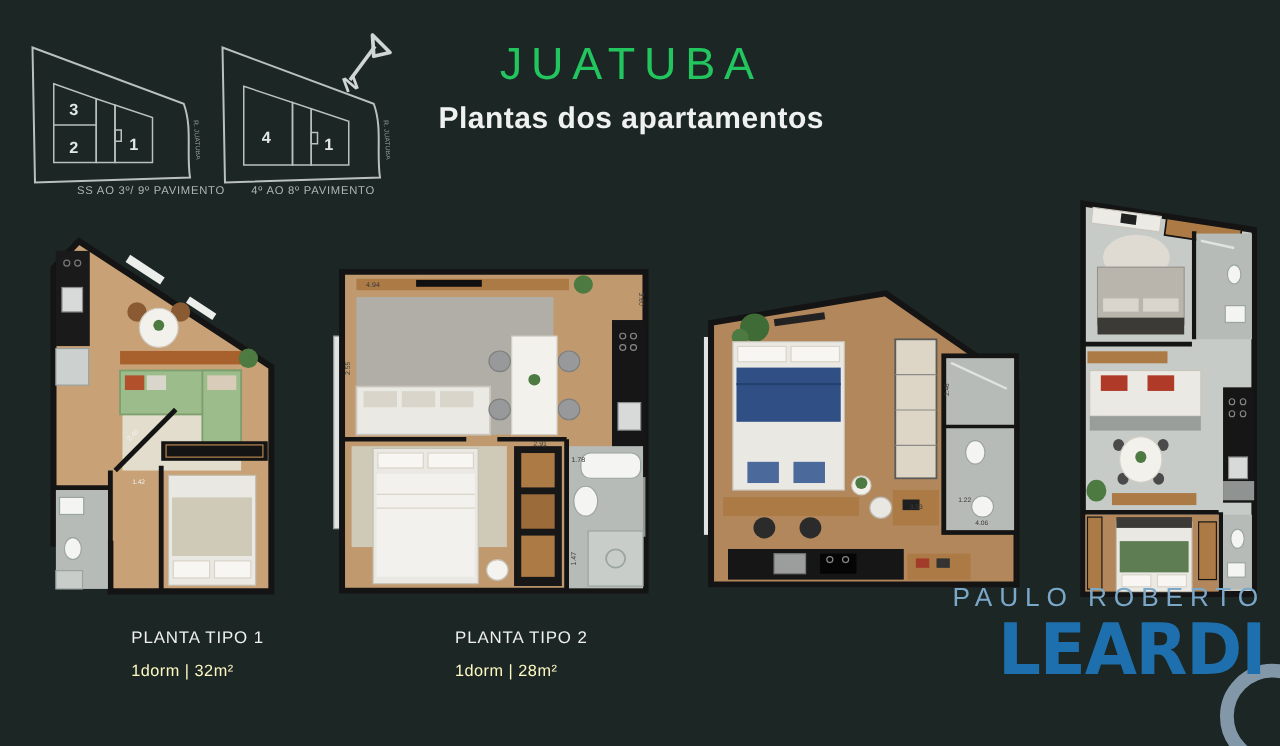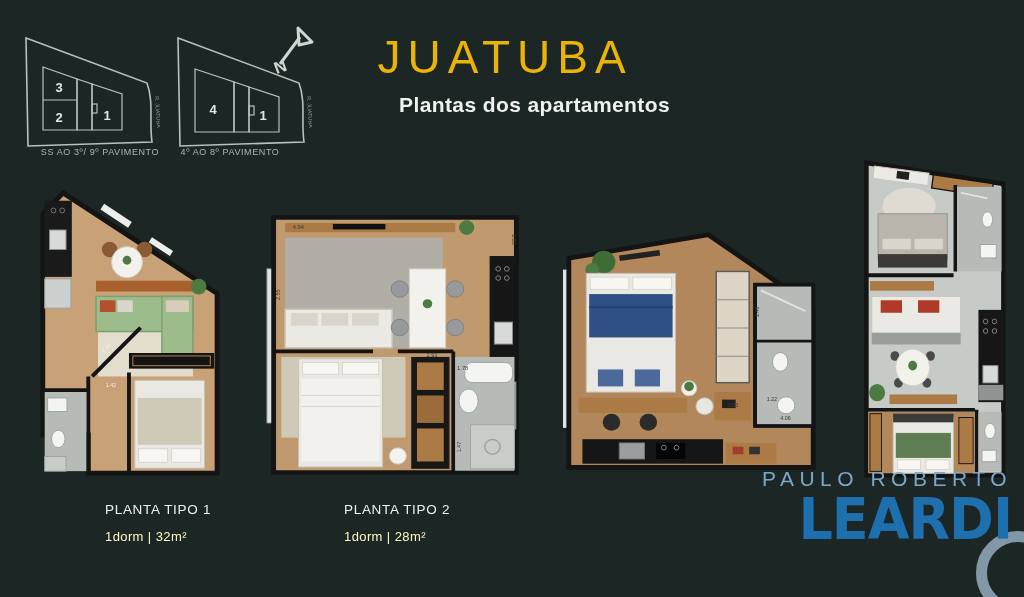--- a/index.html
+++ b/index.html
@@ -3,25 +3,25 @@
 <meta charset="utf-8">
 <style>
   html,body{margin:0;padding:0;background:#0e1413;}
   .canvas{
     position:relative;width:1024px;height:597px;overflow:hidden;
     background:#1c2624;font-family:"Liberation Sans",sans-serif;
   }
   svg{display:block;}
   
   .title-block{position:absolute;left:340px;top:30px;width:330px;text-align:center;}
-  .main-title{font-size:46px;color:#eab308;letter-spacing:7px;font-weight:400;}
-  .subtitle{font-size:21px;color:#eef1ef;font-weight:bold;letter-spacing:.4px;margin-top:9px;text-align:right;}
+  .main-title{font-size:36px;color:#22c55e;letter-spacing:7px;font-weight:400;}
+  .subtitle{font-size:24px;color:#eef1ef;font-weight:bold;letter-spacing:.4px;margin-top:9px;}
   
   .kp-svg{position:absolute;}
-  .kp-caption{position:absolute;top:147px;font-size:9px;color:#aeb6b2;letter-spacing:.6px;text-align:center;}
+  .kp-caption{position:absolute;top:147px;font-size:9px;color:#aeb6b2;letter-spacing:.6px;text-align:right;}
   .north-svg{position:absolute;left:272px;top:20px;}
   
   .plan-svg{position:absolute;}
   .plan-caption{position:absolute;top:502px;color:#eef0ee;}
   .cap-title{font-weight:normal;font-size:13.5px;letter-spacing:.7px;}
   .cap-sub{margin-top:12px;font-size:13px;color:#fef9c3;letter-spacing:.4px;}
   
   .watermark{position:absolute;top:468px;right:12px;text-align:right;z-index:6;line-height:1;}
   .wm-top{font-size:21px;letter-spacing:5.5px;color:#7ba7c9;font-weight:400;}
   .wm-main{font-size:54px;font-weight:bold;color:#1e6fad;letter-spacing:-1px;margin-top:3px;
@@ -308,21 +308,21 @@
       <rect x="140" y="264" width="26" height="62" fill="#b6bbb7"></rect>
       <ellipse cx="153" cy="284" rx="6" ry="8" fill="#f4f4f2" stroke="#9aa4a0" stroke-width="1"></ellipse>
       <rect x="144" y="304" width="16" height="12" fill="#f4f4f2" stroke="#9aa4a0" stroke-width="1"></rect>
     </g>
   </svg>
 
   <div class="plan-caption" style="left:105px">
     <div class="cap-title">PLANTA TIPO 1</div>
     <div class="cap-sub">1dorm | 32m²</div>
   </div>
-  <div class="plan-caption" style="left:344px">
+  <div class="plan-caption" style="left:364px">
     <div class="cap-title">PLANTA TIPO 2</div>
     <div class="cap-sub">1dorm | 28m²</div>
   </div>
 
   <div class="watermark">
     <div class="wm-top">PAULO ROBERTO</div>
     <div class="wm-main">LEARDI</div>
   </div>
   <div class="wm-circle"></div>
 

